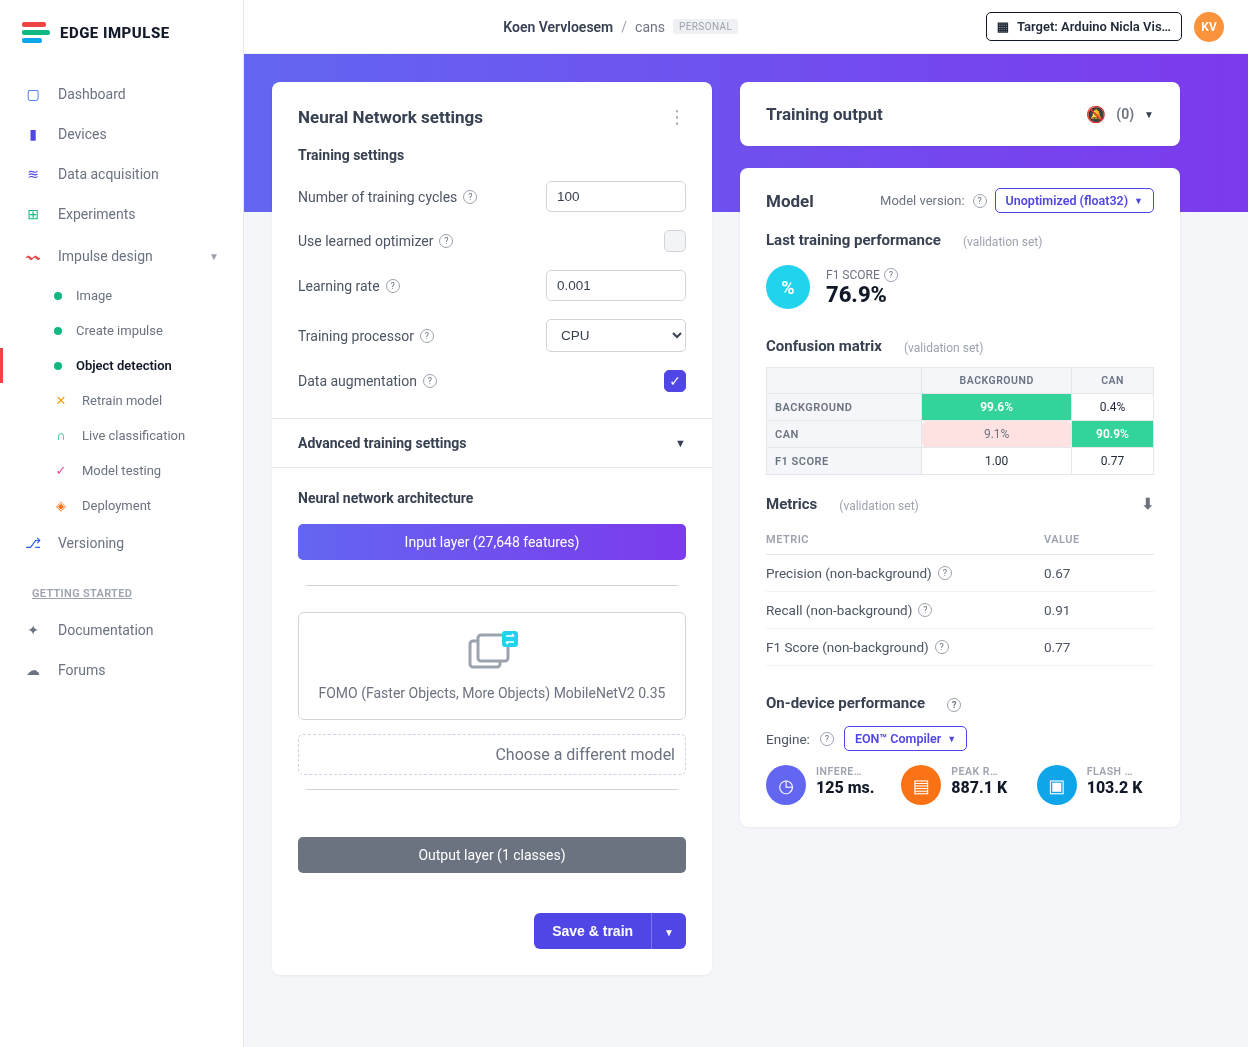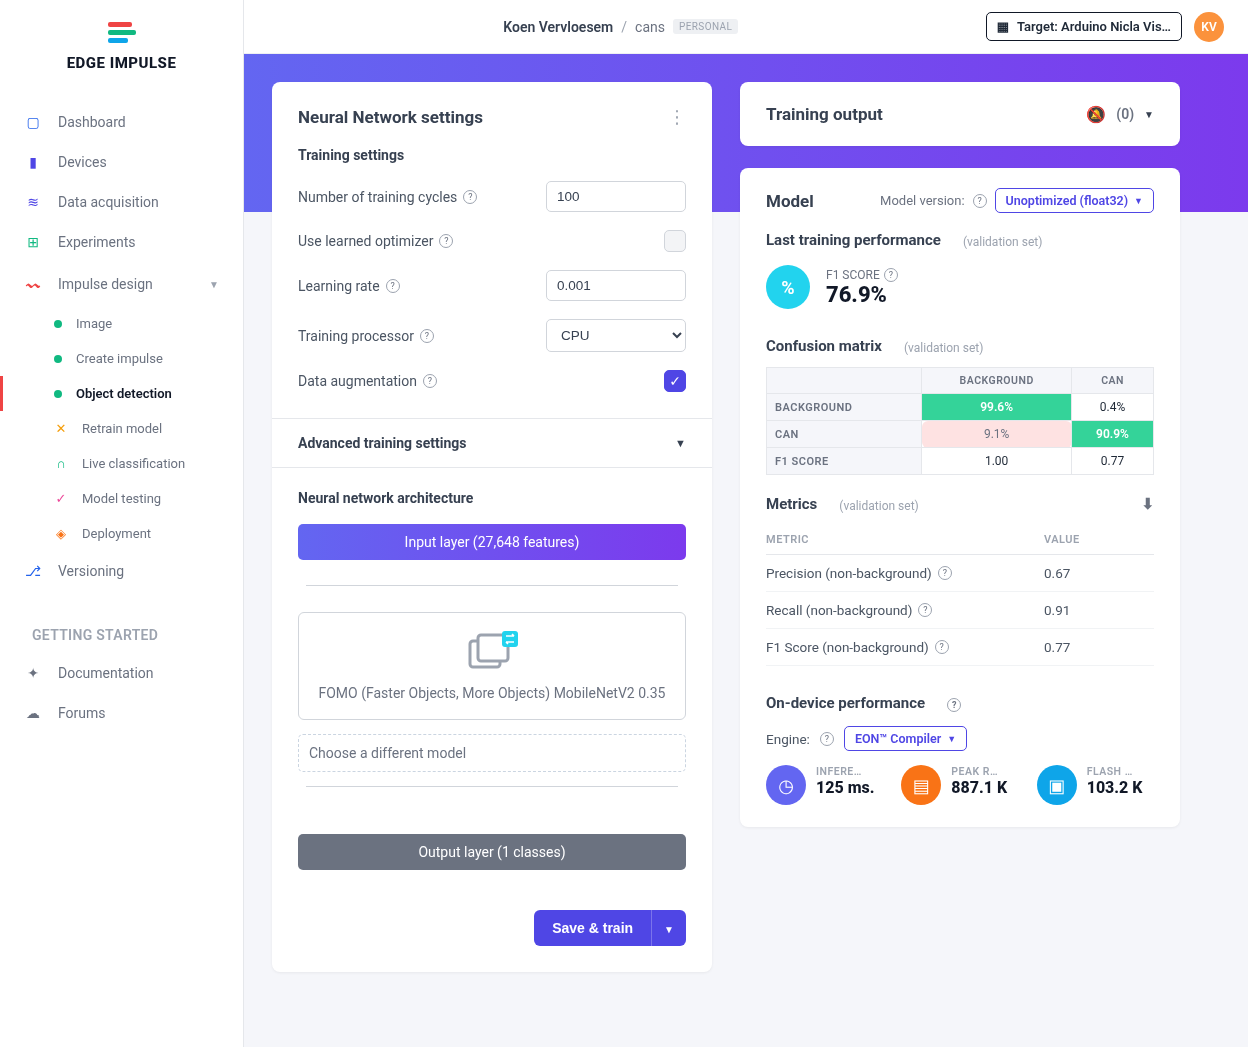--- a/index.html
+++ b/index.html
@@ -5,21 +5,21 @@
   * { box-sizing: border-box; margin: 0; padding: 0; }
   body {
     font-family: -apple-system, BlinkMacSystemFont, "Segoe UI", Roboto, sans-serif;
     color: #1f2937;
     background: #fff;
     font-size: 14px;
   }
   .app { display: flex; width: 1248px; height: 1047px; }
   
   .sidebar { width: 244px; flex-shrink: 0; background: #fff; border-right: 1px solid #e5e7eb; }
-  .logo-wrap { display:flex; align-items:center; gap:10px; padding: 22px 22px 30px; flex-direction: column; }
+  .logo-wrap { display:flex; align-items:center; gap:10px; padding: 22px 22px 30px; }
   .logo-mark { width: 28px; height: 22px; }
   .logo-text { font-weight: 800; letter-spacing: 0.5px; font-size: 15px; color: #111827; }
   .nav { padding: 0 8px; }
   .nav-item {
     display:flex; align-items:center; gap:16px;
     padding: 12px 16px; color:#6b7280; cursor:pointer; border-radius:4px;
   }
   .nav-item .icon { width: 18px; text-align:center; color:#2563eb; }
   .nav-item.expanded .icon { color:#ef4444; }
   .nav-chevron { margin-left:auto; color:#9ca3af; font-size:10px; }
@@ -27,21 +27,21 @@
   .sub-item {
     display:flex; align-items:center; gap:14px;
     padding: 10px 16px; color:#6b7280; cursor:pointer; font-size:13px;
   }
   .sub-dot { width:8px; height:8px; border-radius:50%; background:#10b981; }
   .sub-icon { width:14px; display:flex; justify-content:center; color:#f59e0b; }
   .sub-item.active { color:#111827; font-weight:600; position:relative; }
   .sub-item.active::before {
     content:""; position:absolute; left:-38px; top:0; bottom:0; width:3px; background:#ef4444;
   }
-  .nav-sep { margin: 36px 24px 10px; font-size:14px; font-weight:600; color:#9ca3af; letter-spacing:.3px; }
+  .nav-sep { margin: 24px 24px 10px; font-size:11px; font-weight:600; color:#9ca3af; letter-spacing:.3px;text-decoration:underline; }
 
   
   .main { flex:1; display:flex; flex-direction:column; background:#f5f6fa; }
   .topbar {
     height:54px; background:#fff; display:flex; align-items:center;
     padding: 0 24px; gap:12px; border-bottom:1px solid #eef0f3;
   }
   .breadcrumb { flex:1; display:flex; align-items:center; gap:8px; justify-content:center; color:#4b5563;}
   .bc-owner { font-weight:600; color:#374151; }
   .bc-sep { color:#9ca3af; }
@@ -86,22 +86,22 @@
   .arch { padding: 22px 26px; border-top:1px solid #e5e7eb;}
   .layer-input {
     background:linear-gradient(90deg,#6366f1,#7c3aed); color:#fff; text-align:center;
     padding:10px; border-radius:5px; font-size:14px; margin-top:8px;
   }
   .conn { height:26px; border-bottom:1px solid #d1d5db; margin:0 8px 26px; position:relative;}
   .model-box {
     border:1px solid #d1d5db; border-radius:6px; padding:18px 10px; text-align:center;
     display:flex; flex-direction:column; align-items:center; gap:12px; color:#6b7280;
   }
-  .choose { border:1px dashed #cbd5e1; text-align:left; padding:10px; margin-top:14px;
-    color:#6b7280; border-radius:5px; font-size:14px; cursor:pointer;}
+  .choose { border:1px dashed #cbd5e1; text-align:right; padding:10px; margin-top:14px;
+    color:#6b7280; border-radius:5px; font-size:16px; cursor:pointer;}
   .layer-output {
     background:#6b7280; color:#fff; text-align:center; padding:10px; border-radius:5px;
     margin-top:24px; font-size:14px;
   }
   .conn2 { height:24px; border-top:1px solid #d1d5db; margin:14px 8px 0;}
 
   .actions { display:flex; justify-content:flex-end; padding: 18px 26px 26px; gap:0;}
   .btn-primary {
     background:#4f46e5; color:#fff; padding:10px 18px; border-radius:6px 0 0 6px;
     font-weight:600; border:none; cursor:pointer; font-size:14px;

